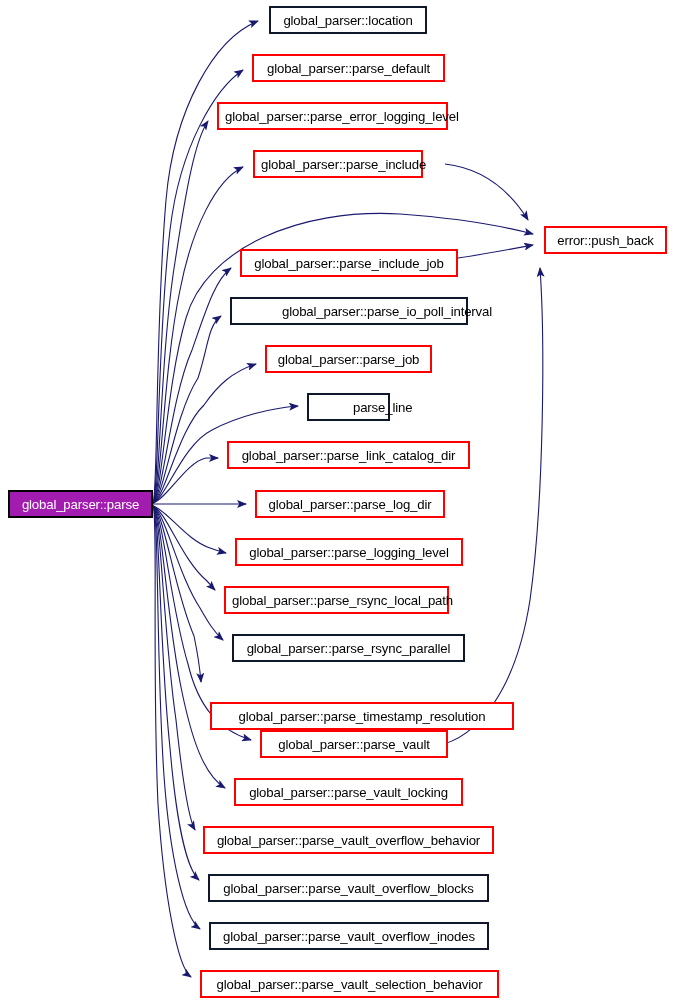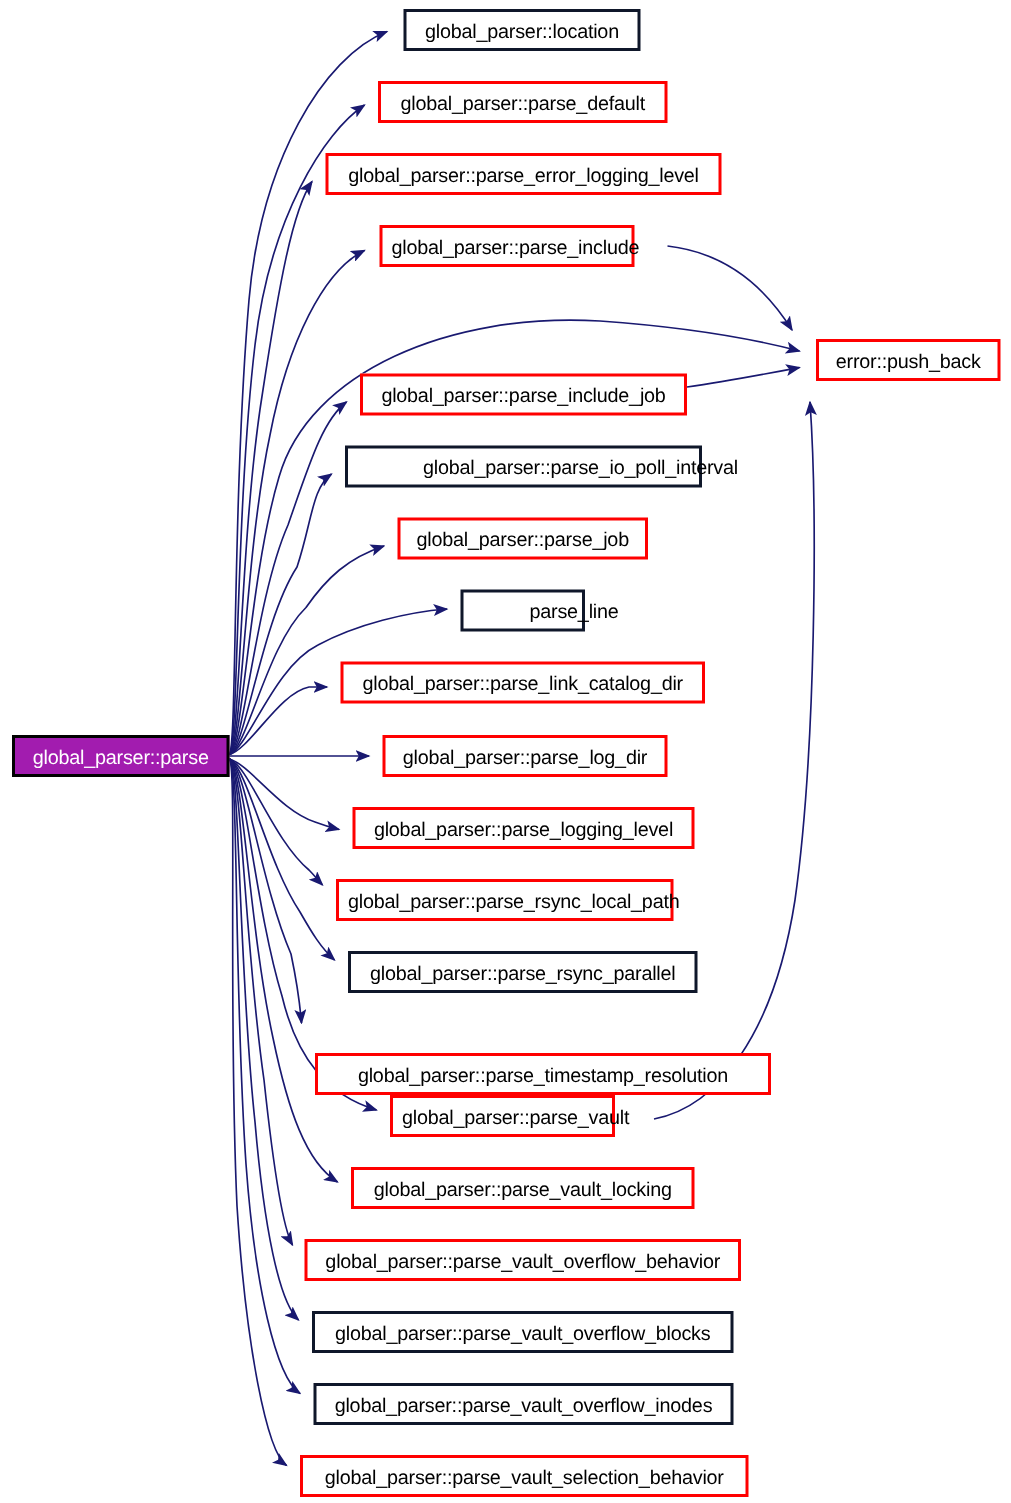--- a/index.html
+++ b/index.html
@@ -100,21 +100,21 @@
   </div>
 
   <div class="node" style="left:269px; top:6px; width:158px;">
     <span class="node-label">global_parser::location</span>
   </div>
 
   <div class="node red" style="left:252px; top:54px; width:193px;">
     <span class="node-label">global_parser::parse_default</span>
   </div>
 
-  <div class="node red" style="left:217px; top:102px; width:264px;">
+  <div class="node red" style="left:217px; top:102px; width:231px;text-align:right;">
     <span class="node-label">global_parser::parse_error_logging_level</span>
   </div>
 
   <div class="node red" style="left:253px; top:150px; width:170px;">
     <span class="node-label">global_parser::parse_include</span>
   </div>
 
   <div class="node red" style="left:240px; top:249px; width:218px;">
     <span class="node-label">global_parser::parse_include_job</span>
   </div>
@@ -148,21 +148,21 @@
   </div>
 
   <div class="node" style="left:232px; top:634px; width:233px;">
     <span class="node-label">global_parser::parse_rsync_parallel</span>
   </div>
 
   <div class="node red" style="left:210px; top:702px; width:304px;">
     <span class="node-label">global_parser::parse_timestamp_resolution</span>
   </div>
 
-  <div class="node red" style="left:260px; top:730px; width:150px;text-align:center;">
+  <div class="node red" style="left:260px; top:730px; width:188px;text-align:center;">
     <span class="node-label">global_parser::parse_vault</span>
   </div>
 
   <div class="node red" style="left:234px; top:778px; width:229px;">
     <span class="node-label">global_parser::parse_vault_locking</span>
   </div>
 
   <div class="node red" style="left:203px; top:826px; width:291px;">
     <span class="node-label">global_parser::parse_vault_overflow_behavior</span>
   </div>

